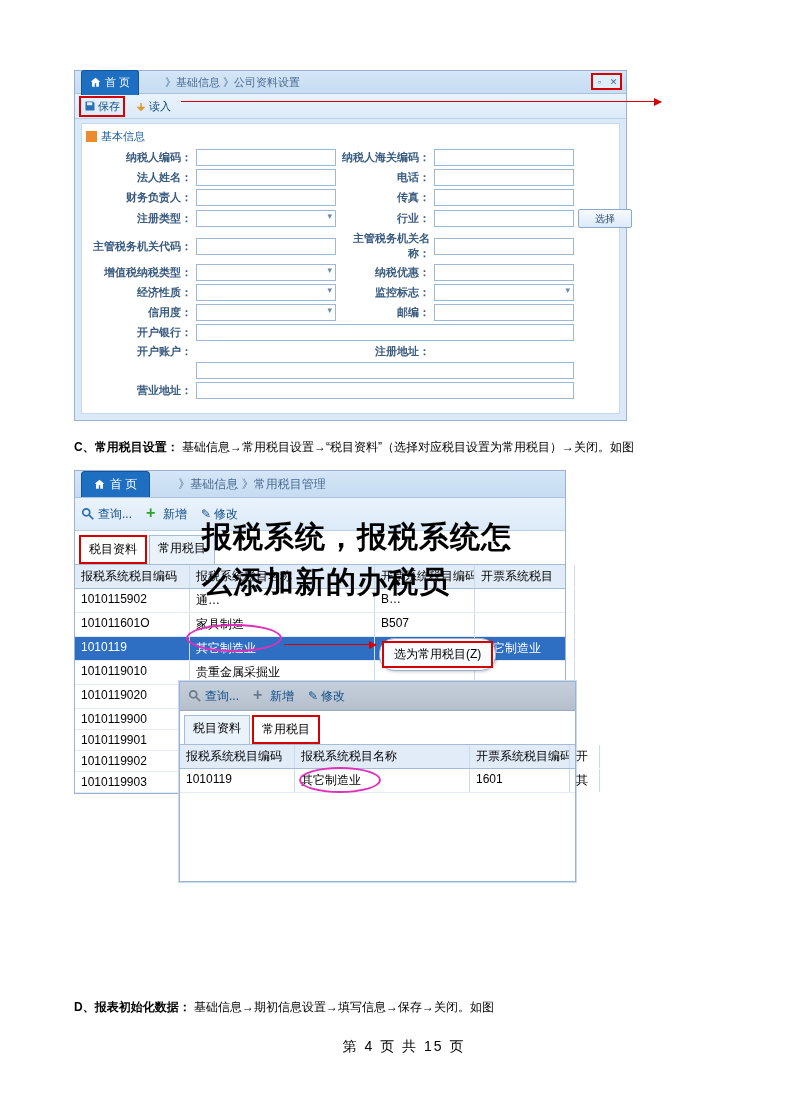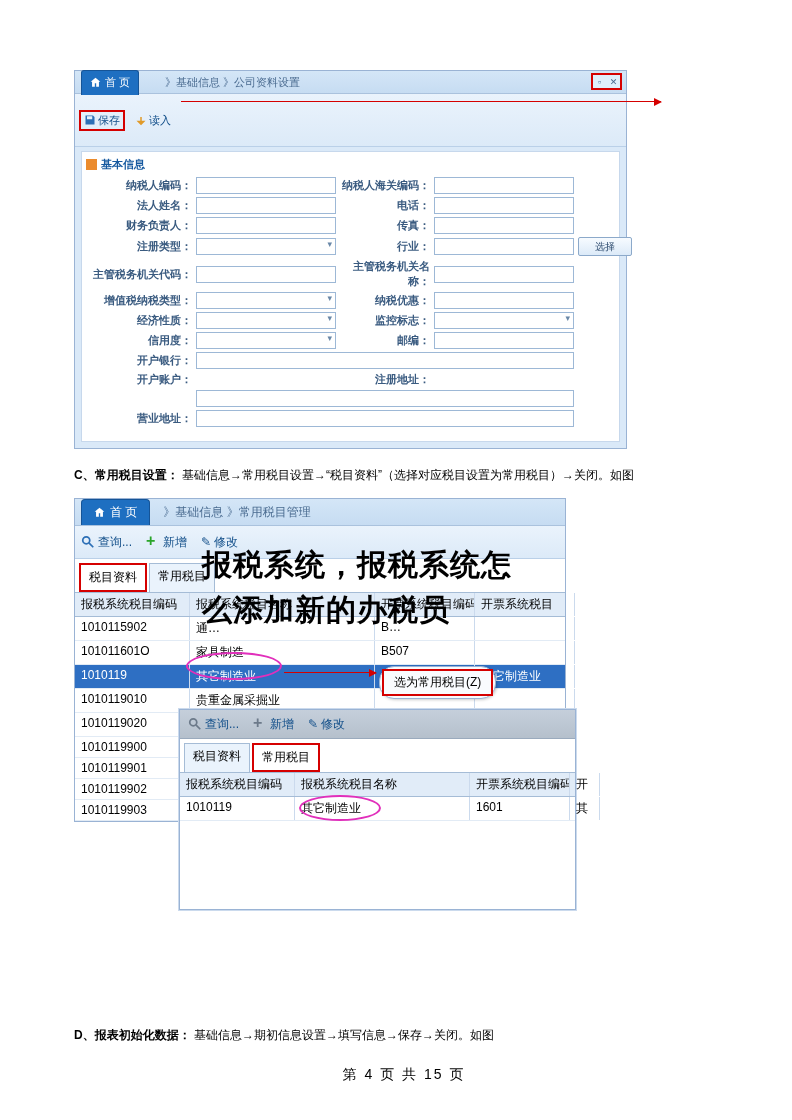--- a/index.html
+++ b/index.html
@@ -62,21 +62,21 @@
   align-items: center;
   justify-content: center;
   font-size: 9px;
   color: #4a6b90;
 }
 .toolbar {
   display: flex;
   align-items: center;
   background: linear-gradient(#eaf3fc, #dceaf8);
   border-bottom: 1px solid #bad0e8;
-  padding: 16px 4px;
+  padding: 2px 4px;
   gap: 6px;
   height: 20px;
 }
 .save-line {
   position: absolute;
   left: 106px;
   top: 30px;
   width: 480px;
   height: 0;
   border-top: 1px solid #d50000;
@@ -107,21 +107,21 @@
   background: #fff;
   margin: 4px 6px 6px 6px;
   border: 1px solid #c7d8ec;
   padding-bottom: 14px;
 }
 .blk-title {
   display: flex;
   align-items: center;
   gap: 4px;
   color: #16599f;
-  font-weight: bold;
+  font-weight: normal;
   margin: 5px 4px;
 }
 .title-ico { width: 11px; height: 11px; background: #eb8b2d; }
 .form-grid {
   display: grid;
   grid-template-columns: 100px 140px 90px 140px 54px;
   row-gap: 3px;
   column-gap: 4px;
   align-items: center;
   padding: 0 10px;
@@ -189,21 +189,21 @@
   color: #fff;
   display: flex;
   align-items: center;
   gap: 5px;
   padding: 4px 12px;
   border-radius: 4px 4px 0 0;
   margin-left: 6px;
   border: 1px solid #155497;
   border-bottom: none;
 }
-.bc2 { margin-left: 13px; color: #4a6b90; }
+.bc2 { margin-left: 28px; color: #4a6b90; }
 .toolbar2 {
   display: flex;
   align-items: center;
   background: linear-gradient(#eaf3fc, #dceaf8);
   border-bottom: 1px solid #bad0e8;
   padding: 4px 6px;
   gap: 14px;
   height: 24px;
 }
 .tool2 { display: flex; align-items: center; gap: 3px; color: #114e89; }

